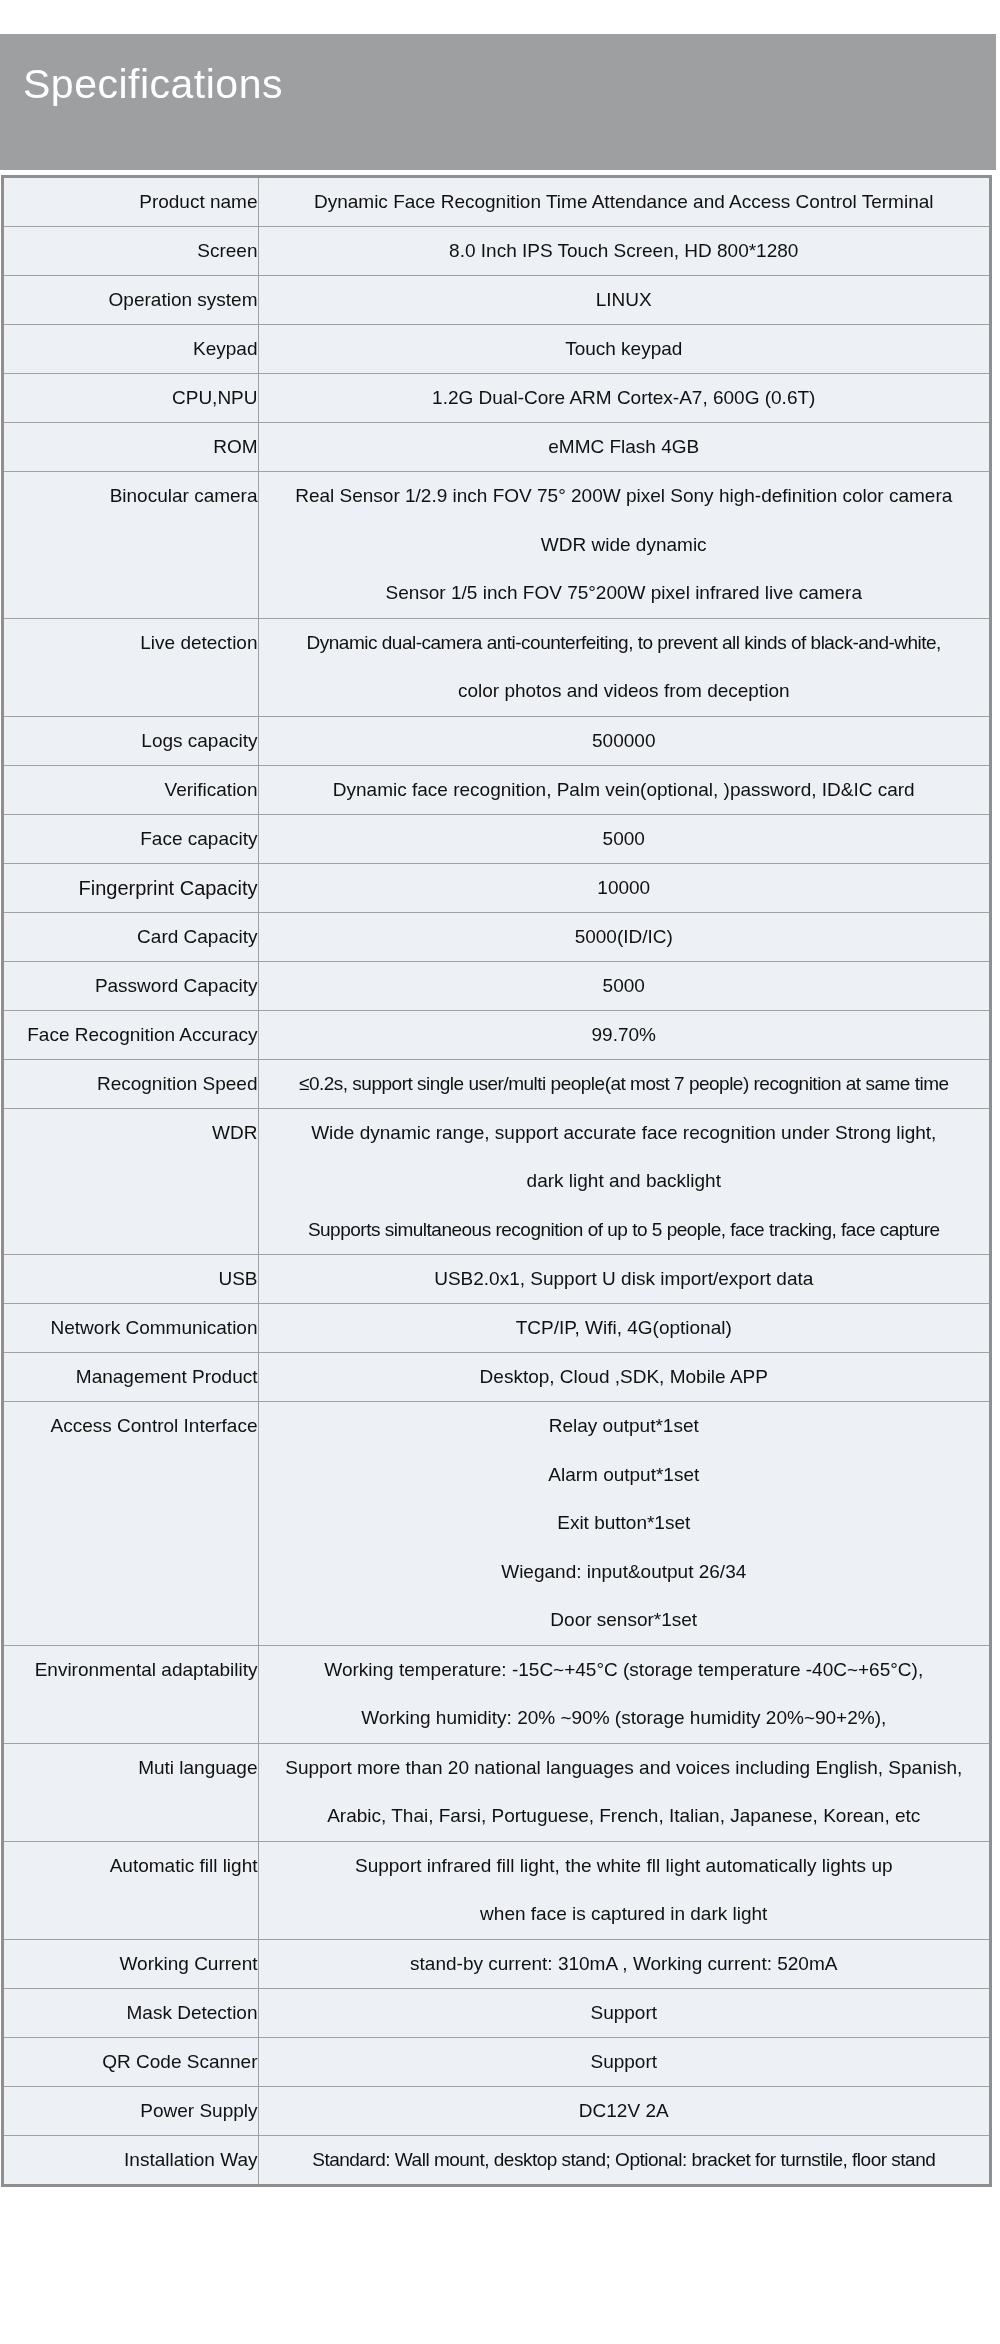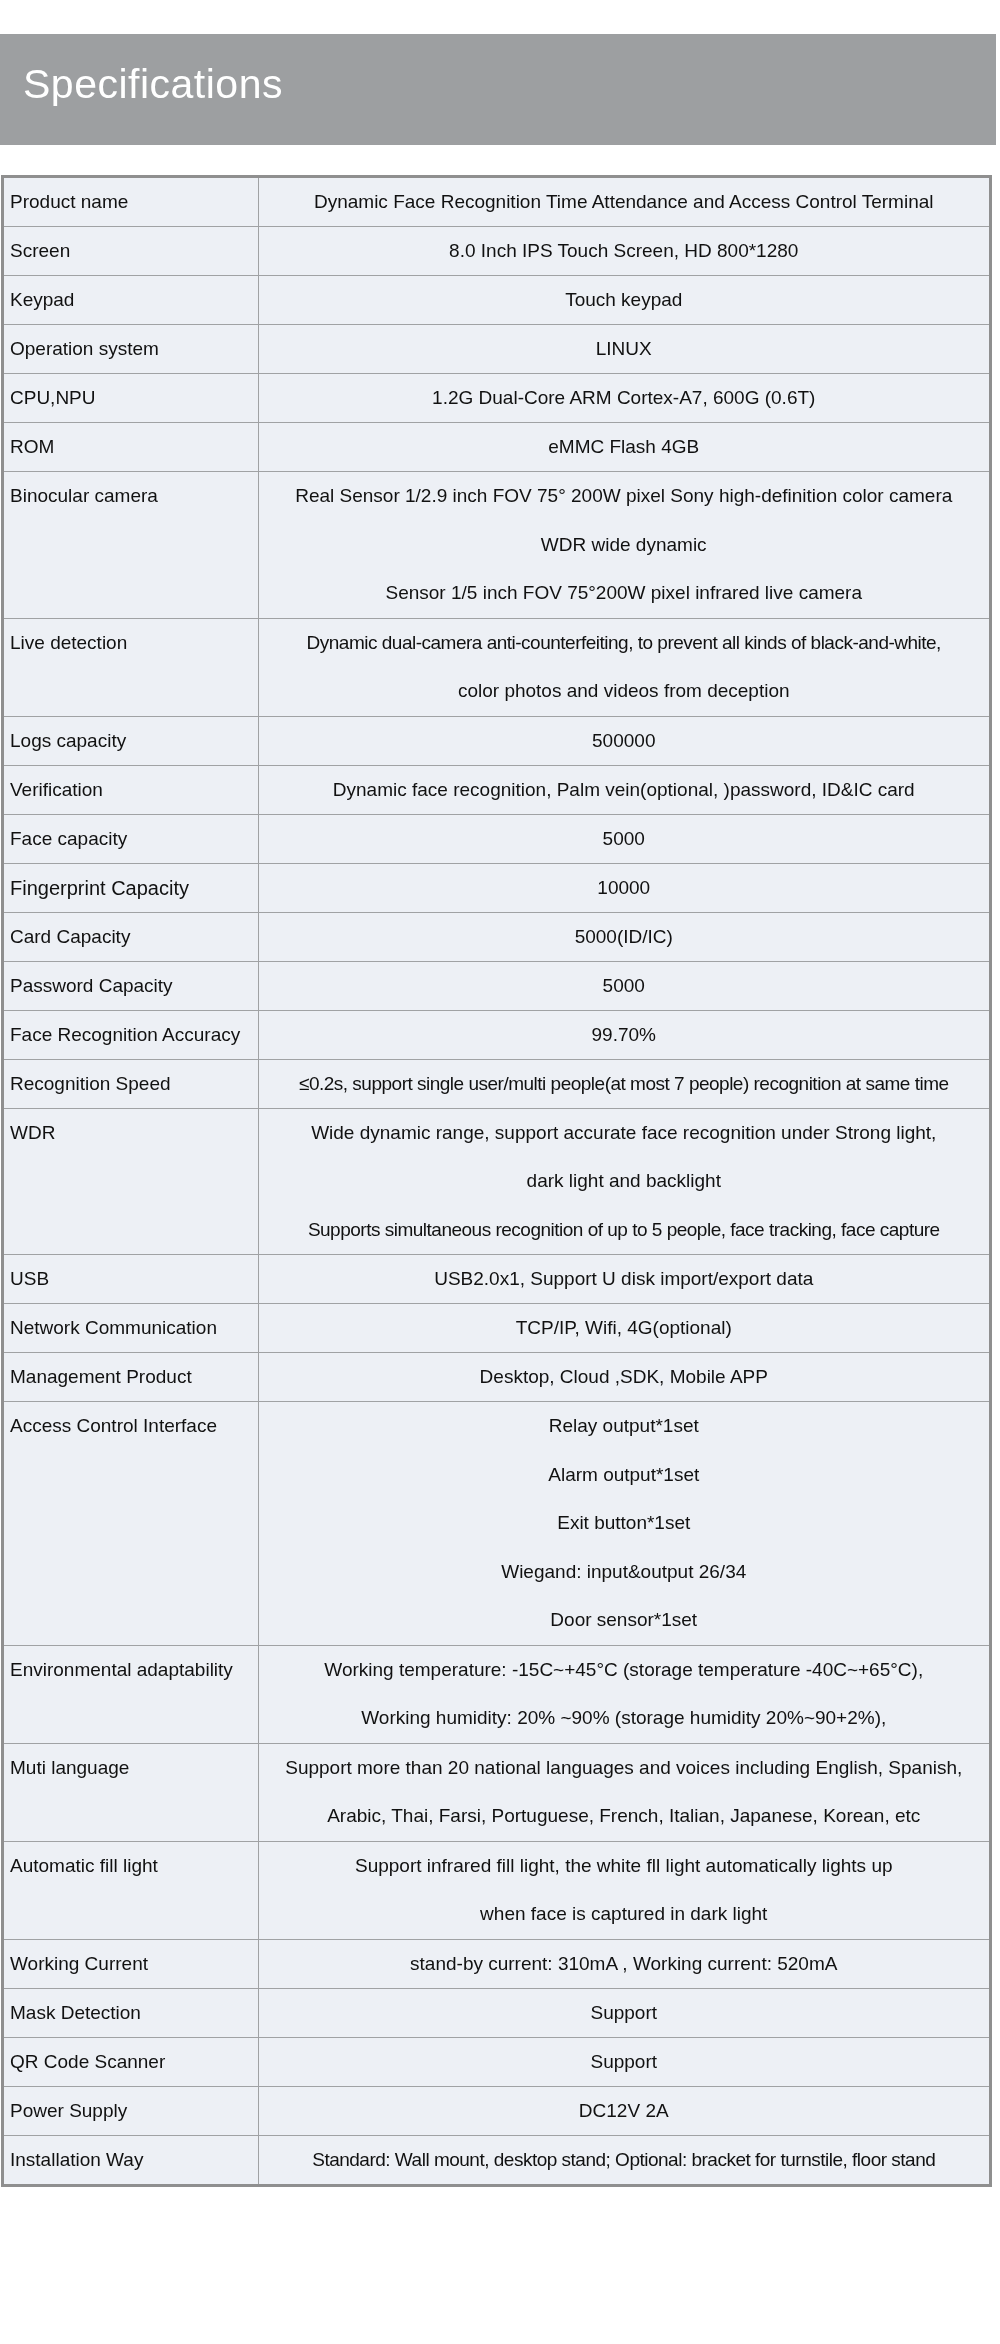--- a/index.html
+++ b/index.html
@@ -1,19 +1,19 @@
 <!DOCTYPE html>
 <html><head>
 <meta charset="utf-8">
 <style>
   html, body { margin: 0; padding: 0; background: #ffffff; }
   body { width: 1000px; height: 2344px; position: relative; overflow: hidden;
          font-family: "Liberation Sans", sans-serif; }
   .header-band {
-    position: absolute; left: 0; top: 34px; width: 996px; height: 111px;
+    position: absolute; left: 0; top: 34px; width: 996px; height: 136px;
     background: #9d9fa1;
   }
   .header-title {
     position: absolute; left: 23px; top: 30px;
     color: #ffffff; font-size: 41px; font-weight: normal; letter-spacing: 0.5px;
     line-height: 1;
   }
   .spec-table-wrap {
     position: absolute; left: 1px; top: 175px; width: 991px;
     border: 3px solid #8f8f8f; box-sizing: border-box;
@@ -22,21 +22,21 @@
   table.spec-table {
     width: 100%; border-collapse: collapse; table-layout: fixed;
     font-size: 19px; color: #111111;
   }
   table.spec-table col.c1 { width: 254px; }
   table.spec-table td {
     border: 1px solid #a0a2a4; vertical-align: top; padding: 0;
     background: #edf0f5;
   }
   table.spec-table tr:first-child td { border-top: none; }
-  table.spec-table tr td:first-child { border-left: none; }
+  table.spec-table tr td:first-child { border-left: none; text-align: right; }
   table.spec-table tr td:last-child { border-right: none; }
   table.spec-table tr:last-child td { border-bottom: none; }
   .label {
     padding: 13px 0 0 6px; line-height: 22px; height: auto;
     white-space: nowrap;
   }
   .label.big { font-size: 20px; }
   .value { text-align: center; padding: 0 2px; }
   .value .line { display: block; height: 48.5px; line-height: 48.5px; white-space: nowrap; }
   .value.single .line { height: 48px; line-height: 48px; }
@@ -71,35 +71,35 @@
             <div class="label">Screen</div>
           </td>
           <td>
             <div class="value single">
               <span class="line">8.0 Inch IPS Touch Screen, HD 800*1280</span>
             </div>
           </td>
         </tr>
         <tr>
           <td>
+            <div class="label">Operation system</div>
+          </td>
+          <td>
+            <div class="value single">
+              <span class="line">LINUX</span>
+            </div>
+          </td>
+        </tr>
+        <tr>
+          <td>
             <div class="label">Keypad</div>
           </td>
           <td>
             <div class="value single">
               <span class="line">Touch keypad</span>
-            </div>
-          </td>
-        </tr>
-        <tr>
-          <td>
-            <div class="label">Operation system</div>
-          </td>
-          <td>
-            <div class="value single">
-              <span class="line">LINUX</span>
             </div>
           </td>
         </tr>
         <tr>
           <td>
             <div class="label">CPU,NPU</div>
           </td>
           <td>
             <div class="value single">
               <span class="line">1.2G Dual-Core ARM Cortex-A7, 600G (0.6T)</span>

